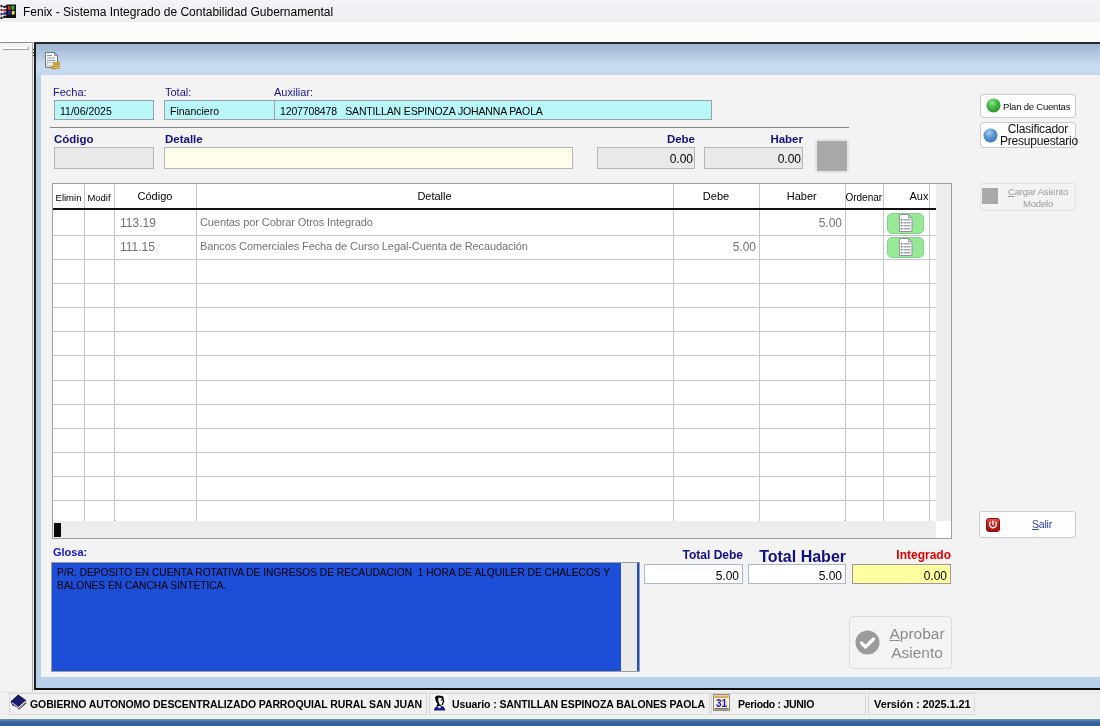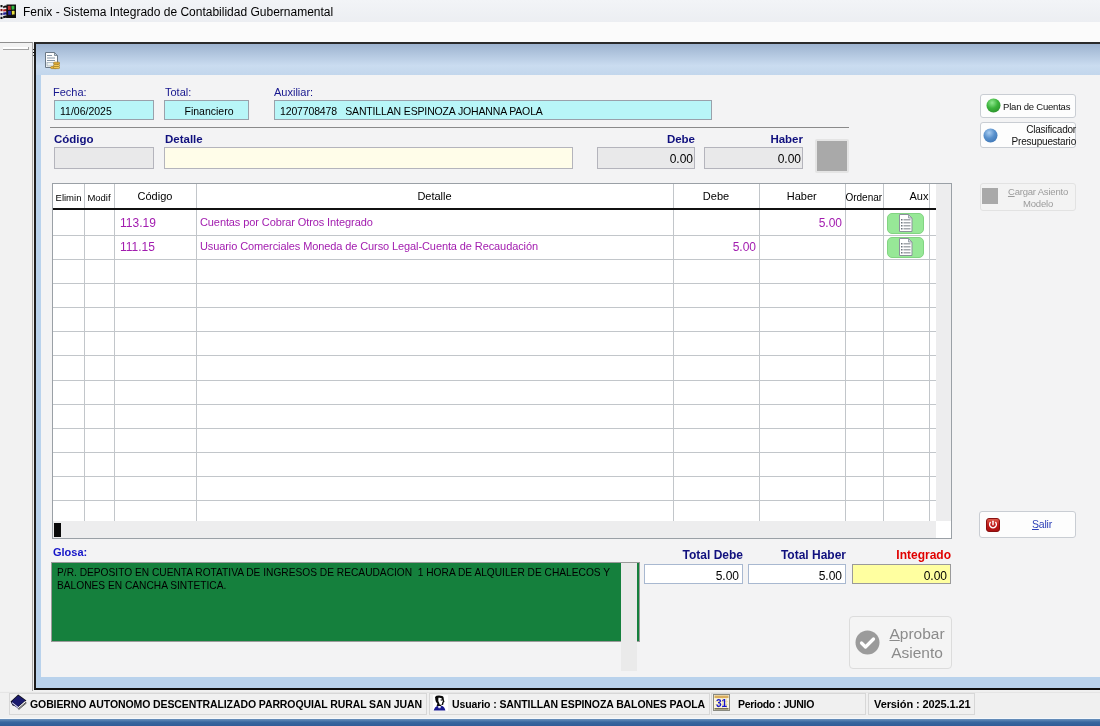--- a/index.html
+++ b/index.html
@@ -29,21 +29,21 @@
 .blbl { font-size:11.5px; font-weight:bold; color:#10107e; }
 .ibox { position:absolute; border:1px solid #9aa1ab; background:#b8f6f8; font-size:10.5px; color:#000; padding:4px 0 0 5px; }
 .gbox { position:absolute; border:1px solid #b4b4bc; background:#e9e9ea; }
 .num { text-align:right; padding:3.5px 3px 0 0; font-size:12px; color:#000; }
 
 
 #grid { left:52px; top:183px; width:900px; height:356px; border:1px solid #9aa0a6; background:#fff; }
 .gv { position:absolute; width:1px; background:#c2c6ca; }
 .gh { position:absolute; height:1px; background:#c2c6ca; }
 .hdr { position:absolute; font-size:11px; color:#000; top:190px; }
-.cell { position:absolute; font-size:11px; letter-spacing:-0.1px; color:#a21caf; }
+.cell { position:absolute; font-size:11px; letter-spacing:-0.1px; color:#737373; }
 .auxbtn { position:absolute; width:37px; height:21px; background:#97e897; border:1px solid #82d482; border-radius:5px; }
 
 
 .wbtn { position:absolute; background:#fdfdfd; border:1px solid #c9cdd3; border-radius:3px; }
 .dbtn { position:absolute; background:#f3f3f3; border:1px solid #e2e2e2; border-radius:3px; color:#9b9b9b; }
 
 
 #statusbar { left:0; top:692px; width:1100px; height:25px; background:#f0f0f0; border-top:1px solid #e5e5e5; }
 .sp { position:absolute; top:693px; height:22px; border:1px solid #d7d7d7; background:#f0f0f0; }
 .stx { position:absolute; font-size:10.5px; font-weight:bold; color:#000; top:698px; letter-spacing:-0.1px; }
@@ -93,21 +93,21 @@
     <rect x="8.6" y="14.6" width="6" height="2" rx="1" fill="#f8d060"></rect>
   </g>
 </svg>
 <div class="abs" id="ccontent"></div>
 
 <div class="abs lbl" style="left:53px;top:86px">Fecha:</div>
 <div class="abs lbl" style="left:165px;top:86px">Total:</div>
 <div class="abs lbl" style="left:274px;top:86px">Auxiliar:</div>
 
 <div class="ibox" style="left:54px;top:100px;width:100px;height:20px;">11/06/2025</div>
-<div class="ibox" style="left:164px;top:100px;width:85px;height:20px;text-align:center;">Financiero</div>
+<div class="ibox" style="left:164px;top:100px;width:117px;height:20px;">Financiero</div>
 <div class="ibox" style="left:274px;top:100px;width:438px;height:20px;letter-spacing:-0.15px">1207708478&nbsp;&nbsp;&nbsp;SANTILLAN ESPINOZA JOHANNA PAOLA</div>
 
 <div class="abs" style="left:50px;top:127px;width:799px;height:1px;background:#8a8a8a"></div>
 
 <div class="abs blbl" style="left:54px;top:133px">Código</div>
 <div class="abs blbl" style="left:165px;top:133px">Detalle</div>
 <div class="abs blbl" style="left:597px;top:133px;width:98px;text-align:right">Debe</div>
 <div class="abs blbl" style="left:704px;top:133px;width:99px;text-align:right">Haber</div>
 
 <div class="gbox" style="left:54px;top:147px;width:100px;height:22px;"></div>
@@ -132,21 +132,21 @@
 <svg class="abs" style="left:983px;top:128px" width="15" height="15">
     <defs>
       <radialGradient id="bb" cx="0.4" cy="0.3" r="0.8">
         <stop offset="0" stop-color="#a8ccf0"></stop>
         <stop offset="0.5" stop-color="#5890cc"></stop>
         <stop offset="1" stop-color="#3c74b4"></stop>
       </radialGradient>
     </defs>
     <circle cx="7.5" cy="7.5" r="7" fill="url(#bb)"></circle>
   </svg>
-<div class="abs" style="left:1000px;top:124px;width:76px;font-size:10px;letter-spacing:-0.2px;line-height:11.5px;color:#111;text-align:right">Clasificador Presupuestario</div>
+<div class="abs" style="left:1000px;top:124px;width:76px;font-size:12px;letter-spacing:-0.2px;line-height:11.5px;color:#111;text-align:center">Clasificador Presupuestario</div>
 
 <div class="dbtn" style="left:980px;top:183px;width:96px;height:28px;"></div>
 <div class="abs" style="left:982px;top:188px;width:16px;height:16px;background:#a9a9a9"></div>
 <div class="abs" style="left:1000px;top:186px;width:76px;font-size:9.5px;letter-spacing:-0.2px;line-height:12px;color:#9b9b9b;text-align:center"><u>C</u>argar Asiento Modelo</div>
 
 <div class="abs" id="grid"></div>
 
 <div class="abs" style="left:935.5px;top:184px;width:15.5px;height:337px;background:#ededee"></div>
 <div class="abs" style="left:53px;top:521px;width:882.5px;height:17px;background:#ededee"></div>
 <div class="abs" style="left:54px;top:523px;width:7px;height:14px;background:#0a0a0a"></div>
@@ -181,21 +181,21 @@
 <div class="hdr" style="left:759px;width:85.5px;text-align:center;font-size:11px">Haber</div>
 <div class="hdr" style="left:844.5px;width:38.5px;text-align:center;font-size:10px;top:192px">Ordenar</div>
 <div class="hdr" style="left:883px;width:45.5px;text-align:right;font-size:11px">Aux</div>
 
 <div class="abs" style="left:53px;top:208px;width:883px;height:2px;background:#111"></div>
 
 <div class="cell" style="left:120px;top:216px;font-size:12px;letter-spacing:0">113.19</div>
 <div class="cell" style="left:200px;top:216px">Cuentas por Cobrar Otros Integrado</div>
 <div class="cell" style="left:759px;top:216px;width:83px;text-align:right;font-size:12px;letter-spacing:0">5.00</div>
 <div class="cell" style="left:120px;top:240px;font-size:12px;letter-spacing:0">111.15</div>
-<div class="cell" style="left:200px;top:240px">Usuario Comerciales Moneda de Curso Legal-Cuenta de Recaudación</div>
+<div class="cell" style="left:200px;top:240px">Bancos Comerciales Fecha de Curso Legal-Cuenta de Recaudación</div>
 <div class="cell" style="left:673px;top:240px;width:83px;text-align:right;font-size:12px;letter-spacing:0">5.00</div>
 
 <div class="auxbtn" style="left:887px;top:212.5px"></div>
 <div class="auxbtn" style="left:887px;top:236.5px"></div>
 <svg class="abs" style="left:898px;top:214px" width="15" height="18" viewBox="0 0 15 18">
   <path d="M1.5 0.5 h9 l3.5 3.5 v13.5 h-12.5 Z" fill="#fff" stroke="#8a929a" stroke-width="1"></path>
   <path d="M10.5 0.5 l3.5 3.5 h-3.5 Z" fill="#d8dde2" stroke="#8a929a" stroke-width="0.8"></path>
   <g fill="#6a727a">
       <rect x="3" y="5" width="1.5" height="1.5"></rect>
       <rect x="3" y="8" width="1.5" height="1.5"></rect>
@@ -231,26 +231,26 @@
         <stop offset="1" stop-color="#a81010"></stop>
       </linearGradient>
     </defs>
   <rect x="0.5" y="0.5" width="13" height="13" rx="2.5" fill="url(#rg)" stroke="#881010"></rect>
   <path d="M7 3.2 v3.6" stroke="#fff" stroke-width="1.4" stroke-linecap="round"></path>
   <path d="M4.6 4.0 a3.4 3.4 0 1 0 4.8 0" stroke="#fff" stroke-width="1.3" fill="none"></path>
 </svg>
 <div class="abs" style="left:1032px;top:518px;font-size:10.5px;letter-spacing:-0.2px;color:#2e41b8"><u class="k">S</u>alir</div>
 
 <div class="abs" style="left:53px;top:546px;font-size:11px;font-weight:bold;color:#1414c8">Glosa:</div>
-<div class="abs" style="left:51px;top:562px;width:589px;height:80px;background:#15803d;border:1px solid #9a9a9a;font-size:10.2px;color:#000;padding:3px 0 0 5px;line-height:13px">P/R. DEPOSITO EN CUENTA ROTATIVA DE INGRESOS DE RECAUDACION&nbsp;&nbsp;1 HORA DE ALQUILER DE CHALECOS Y<br>BALONES EN CANCHA SINTETICA.</div>
+<div class="abs" style="left:51px;top:562px;width:589px;height:110px;background:#1d4ed8;border:1px solid #9a9a9a;font-size:10.2px;color:#000;padding:3px 0 0 5px;line-height:13px">P/R. DEPOSITO EN CUENTA ROTATIVA DE INGRESOS DE RECAUDACION&nbsp;&nbsp;1 HORA DE ALQUILER DE CHALECOS Y<br>BALONES EN CANCHA SINTETICA.</div>
 
 <div class="abs" style="left:621px;top:563px;width:16px;height:108px;background:#eaeaea"></div>
 
 <div class="abs blbl" style="left:644px;top:548px;width:99px;text-align:right;font-size:12px">Total Debe</div>
-<div class="abs blbl" style="left:748px;top:548px;width:98px;text-align:right;font-size:12px">Total Haber</div>
+<div class="abs blbl" style="left:748px;top:548px;width:98px;text-align:right;font-size:16px">Total Haber</div>
 <div class="abs" style="left:852px;top:548px;width:99px;text-align:right;font-size:12px;font-weight:bold;color:#e00000">Integrado</div>
 <div class="abs num" style="left:644px;top:564px;width:99px;height:20px;background:#fff;border:1px solid #a8b8d0">5.00</div>
 <div class="abs num" style="left:748px;top:564px;width:98px;height:20px;background:#fff;border:1px solid #a8b8d0">5.00</div>
 <div class="abs num" style="left:852px;top:564px;width:99px;height:20px;background:#ffffa0;border:1px solid #9a9a9a">0.00</div>
 
 <div class="dbtn" style="left:849px;top:616px;width:103px;height:53px;background:#f4f4f4;border-color:#dcdcdc;border-radius:4px"></div>
 <svg class="abs" style="left:855px;top:630px" width="25" height="25" viewBox="0 0 25 25">
   <circle cx="12.5" cy="12.5" r="12" fill="#9b9b9b"></circle>
   <path d="M6.5 13 l4 4 l8 -8" stroke="#fff" stroke-width="3.2" fill="none" stroke-linecap="round" stroke-linejoin="round"></path>
 </svg>

